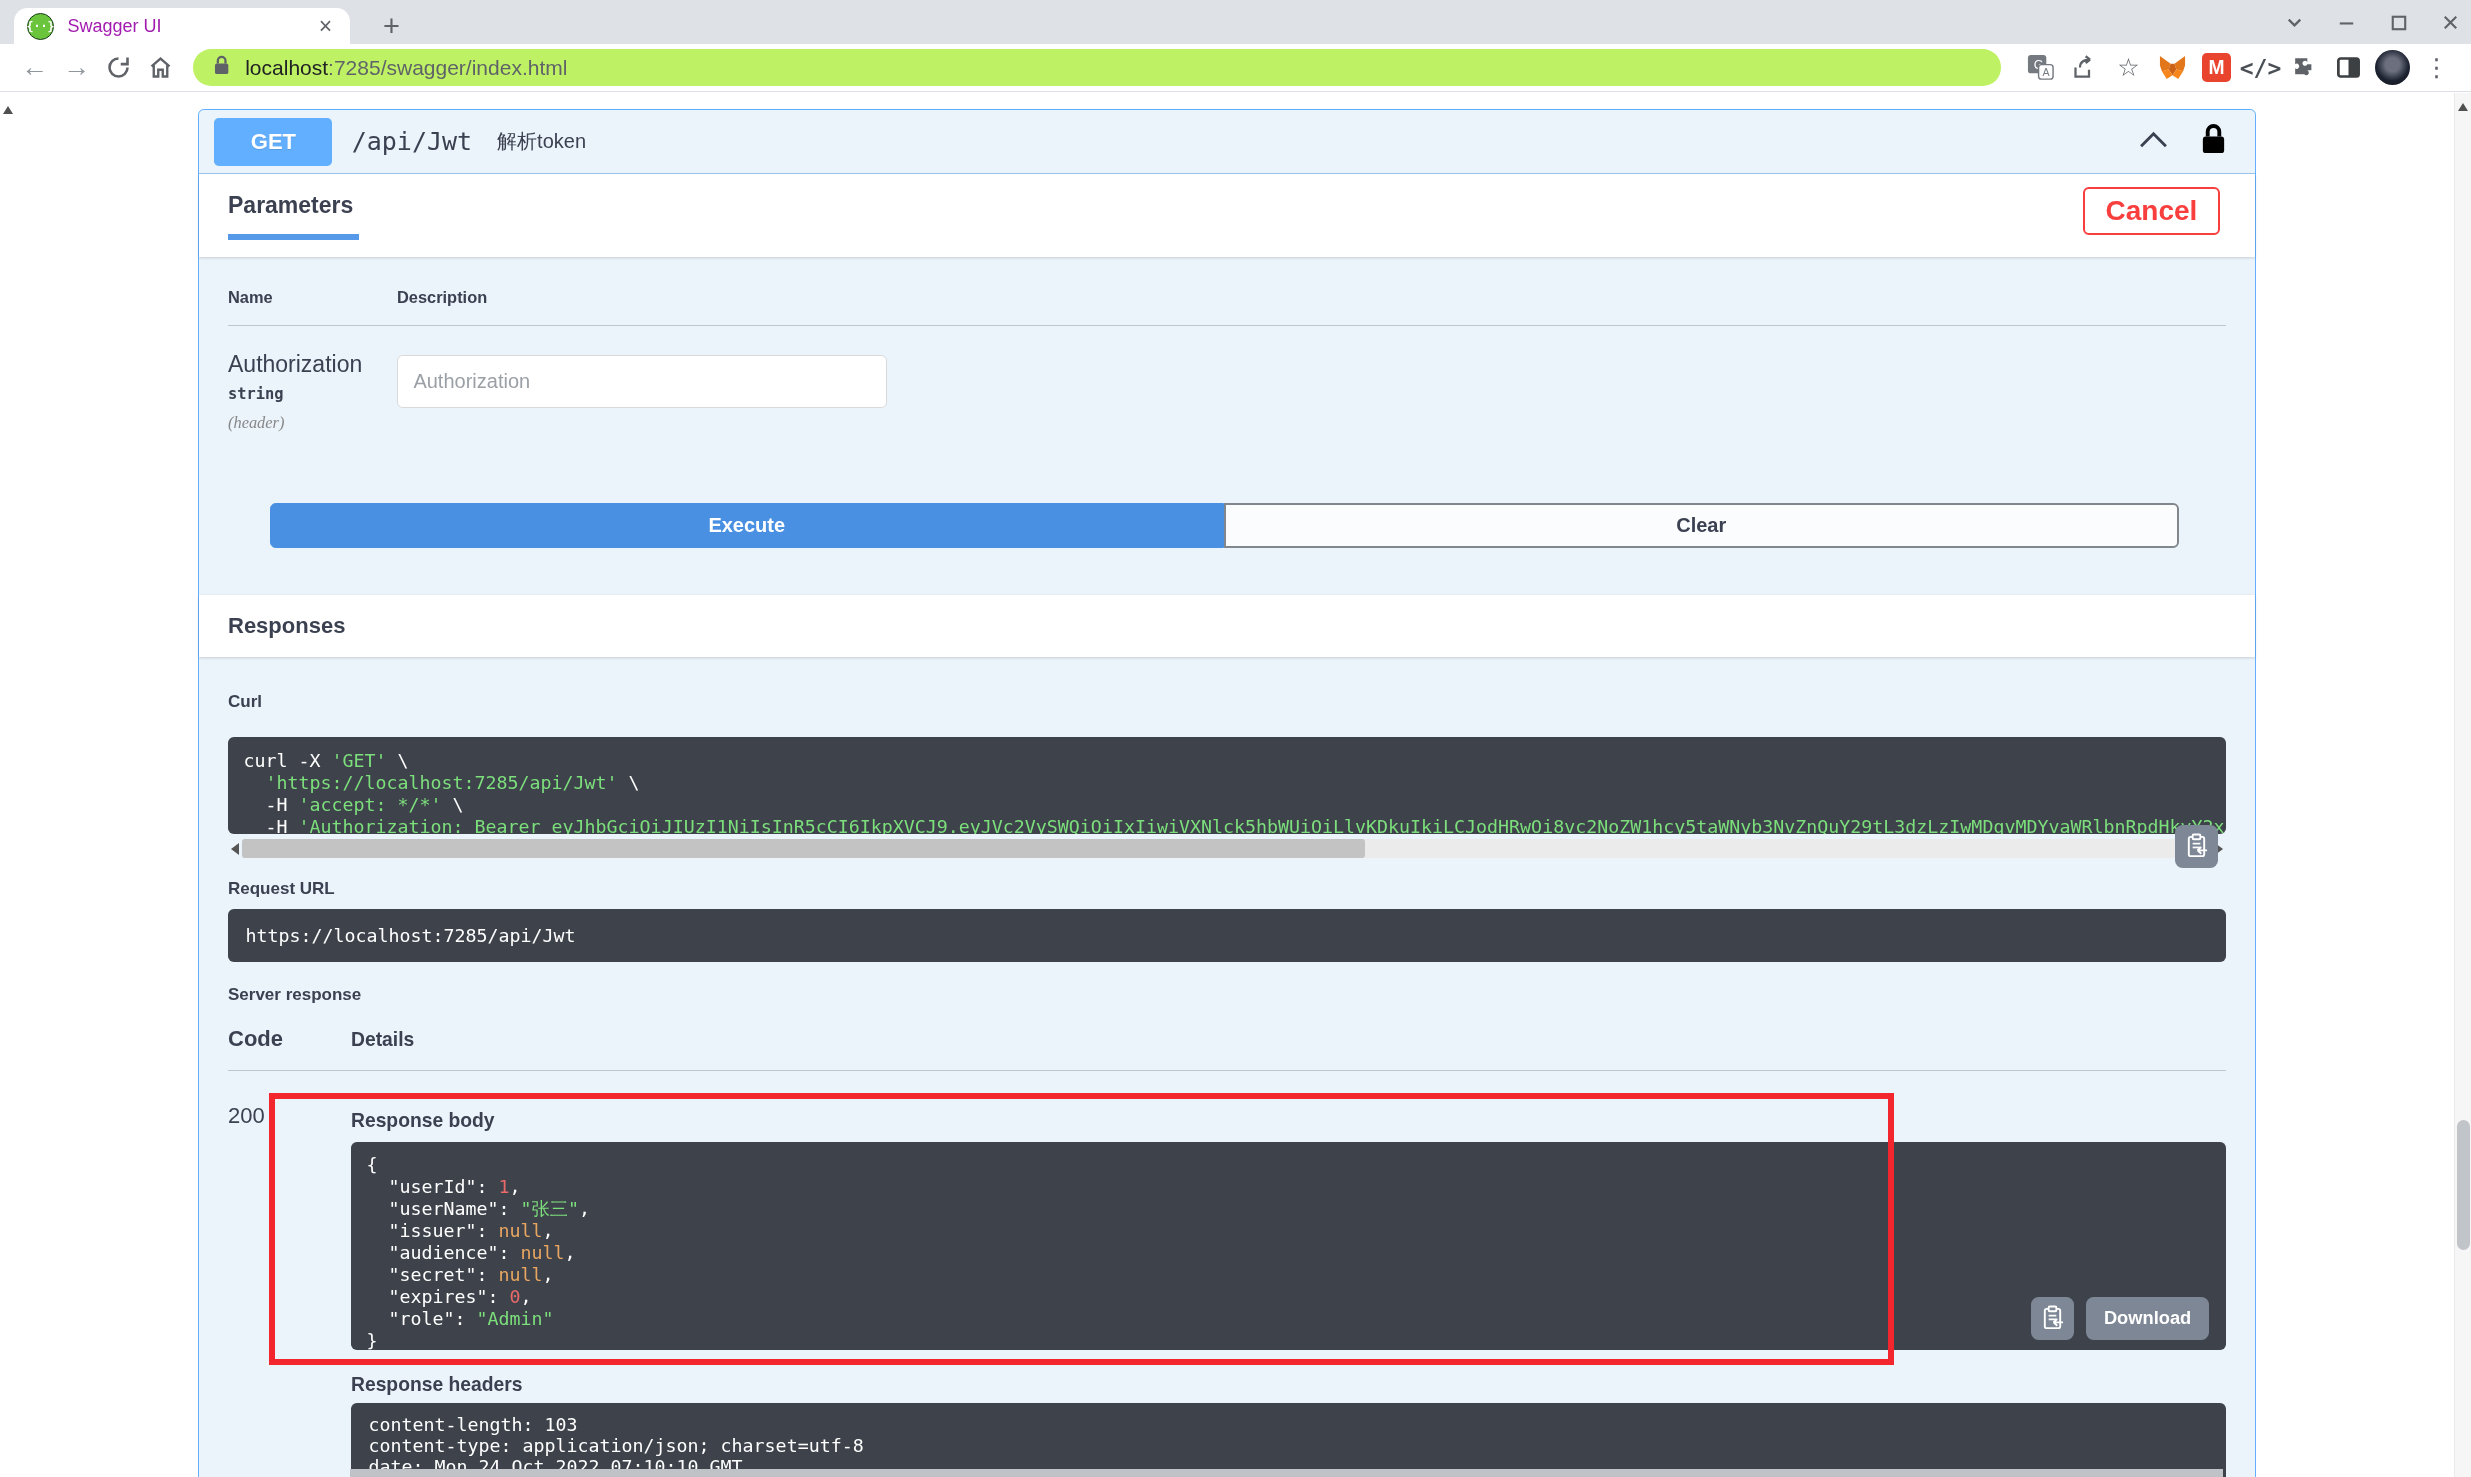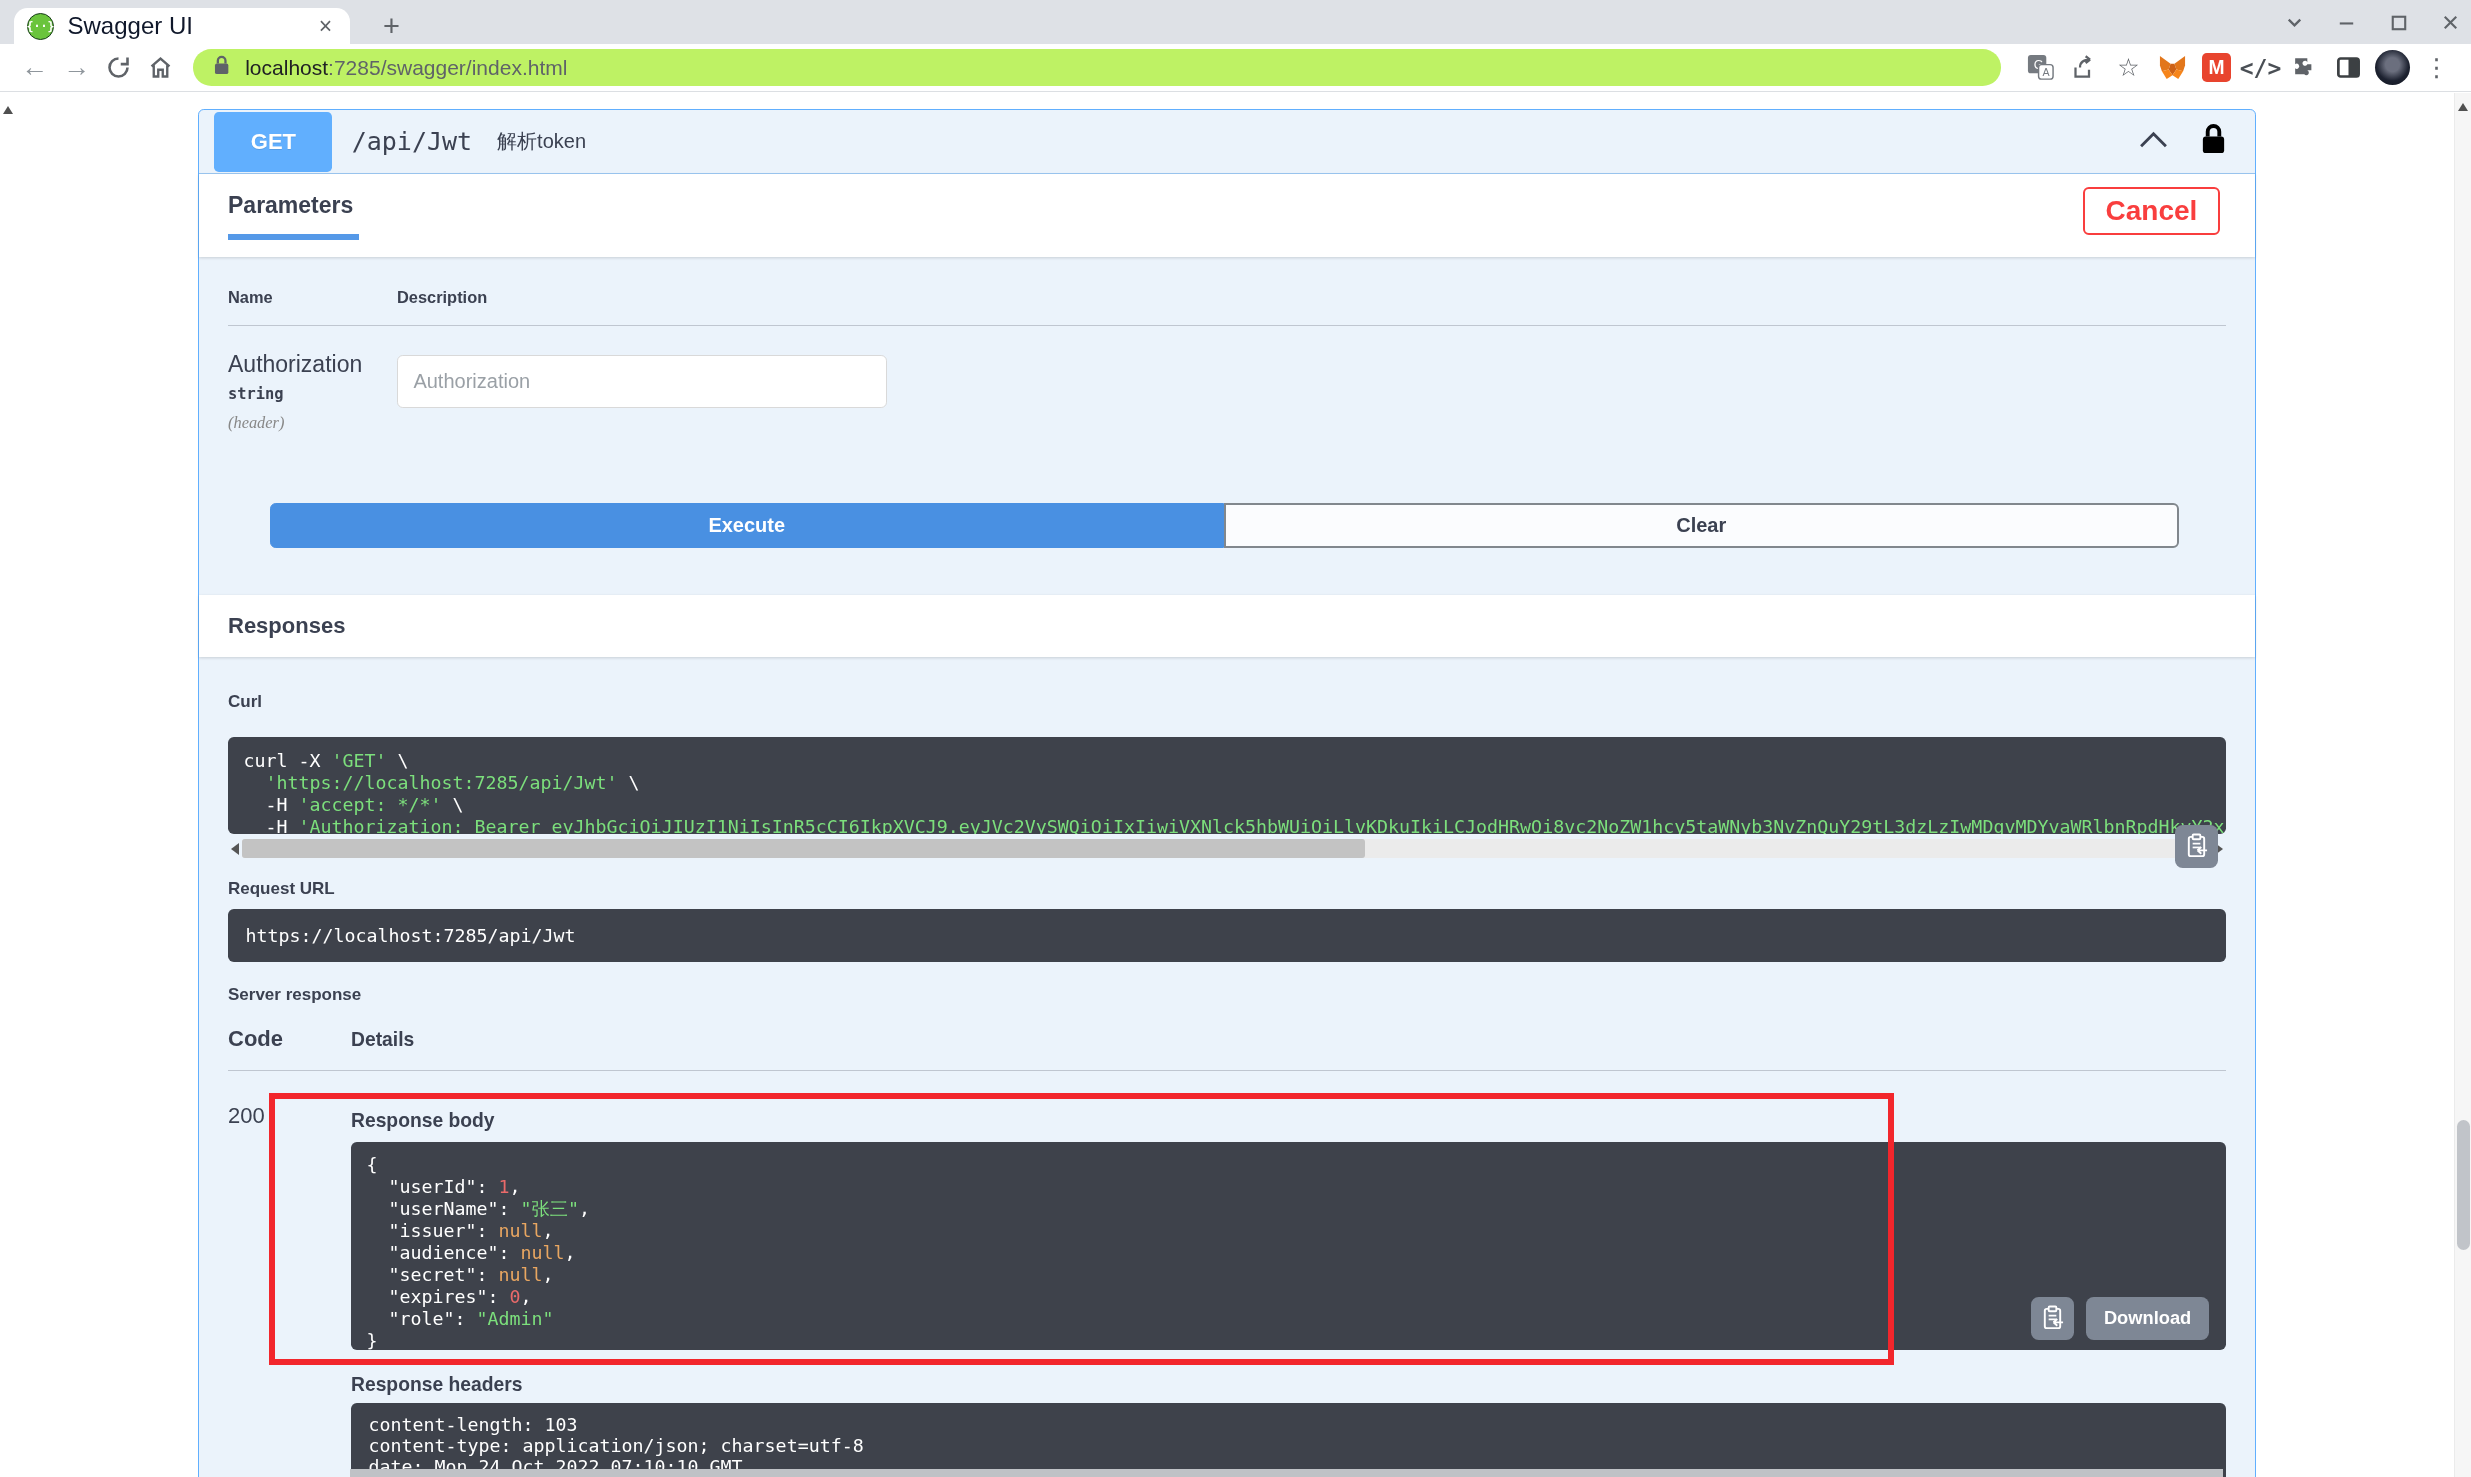--- a/index.html
+++ b/index.html
@@ -7,21 +7,21 @@
     font-family:"Liberation Sans", sans-serif; }
   body { position:relative; }
 
   
   .tabstrip { height:44px; background:#dee1e6; position:relative; }
   .tab { position:absolute; left:13.5px; top:7.7px; width:336px; height:37px; background:#fff;
     border-radius:13.5px 13.5px 0 0; display:flex; align-items:center; padding:0 13.5px; }
   .favicon { width:27px; height:27px; border-radius:50%; background:#6ac43c; border:1.9px solid #173a1a;
     color:#fff; font-family:"DejaVu Sans Mono",monospace; font-size:11.6px; font-weight:bold;
     display:flex; align-items:center; justify-content:center; }
-  .tab-title { font-size:24px; color:#0f172a; margin-left:13.5px; flex:1; white-space:nowrap; overflow:hidden; }
+  .tab-title { font-size:18px; color:#a21caf; margin-left:13.5px; flex:1; white-space:nowrap; overflow:hidden; }
   .tab-close { font-size:23px; color:#5f6368; line-height:23px; padding:0 3.9px; cursor:pointer; }
   .newtab { position:absolute; left:373px; top:7.7px; width:37px; height:37px; font-size:29px; color:#5f6368;
     display:flex; align-items:center; justify-content:center; }
   .win-controls { position:absolute; right:9.7px; top:0; height:44px; display:flex; align-items:center; gap:29px; }
   .win-controls svg { display:block; }
 
   .toolbar { height:48px; background:#fff; display:flex; align-items:center; padding:0 13.5px;
     border-bottom:1px solid #dcdfe3; }
   .nav-ico { width:42px; height:42px; display:flex; align-items:center; justify-content:center;
     font-size:27px; color:#5f6368; flex:0 0 auto; }
@@ -38,21 +38,21 @@
   .avatar { width:35px; height:35px; border-radius:50%;
     background:radial-gradient(circle at 50% 42%, #6b6f7e 0 26%, #1d2230 60%, #10131d 100%); }
 
   
   .page { position:relative; height:1385px; background:#fff; }
   .opblock { position:absolute; left:198px; top:17.4px; width:2058px; height:1545px;
     background:#ebf3fb; border:1px solid #61affe; border-radius:5.8px; color:#3b4151; }
 
   .opblock-header { height:64px; display:flex; align-items:center; padding:0 15.4px;
     border-bottom:1px solid #9cc8f3; cursor:pointer; }
-  .method-badge { width:118px; height:60px; background:#61affe; border-radius:4.8px; color:#fff;
+  .method-badge { width:118px; height:48px; background:#61affe; border-radius:4.8px; color:#fff;
     font-size:22px; font-weight:bold; display:flex; align-items:center; justify-content:center;
     text-shadow:0 1px 0 rgba(0,0,0,.1); }
   .ep-path { font-family:"DejaVu Sans Mono",monospace; font-size:25px; margin-left:19.3px; color:#3b4151; }
   .ep-summary { font-size:20px; margin-left:25px; color:#3b4151; }
   .hdr-spacer { flex:1; }
 
   .params-band { position:relative; height:83px; background:#fff; box-shadow:0 1px 2.9px rgba(0,0,0,.15); }
   .tab-label { display:inline-block; margin-left:29px; margin-top:17.4px; padding:0 5.8px 15.4px 0;
     font-size:23px; font-weight:bold; color:#3b4151; border-bottom:6.8px solid #5599e8; cursor:pointer; }
   .cancel-btn { position:absolute; right:35px; top:12.6px; width:137px; height:48px; background:#fff;

